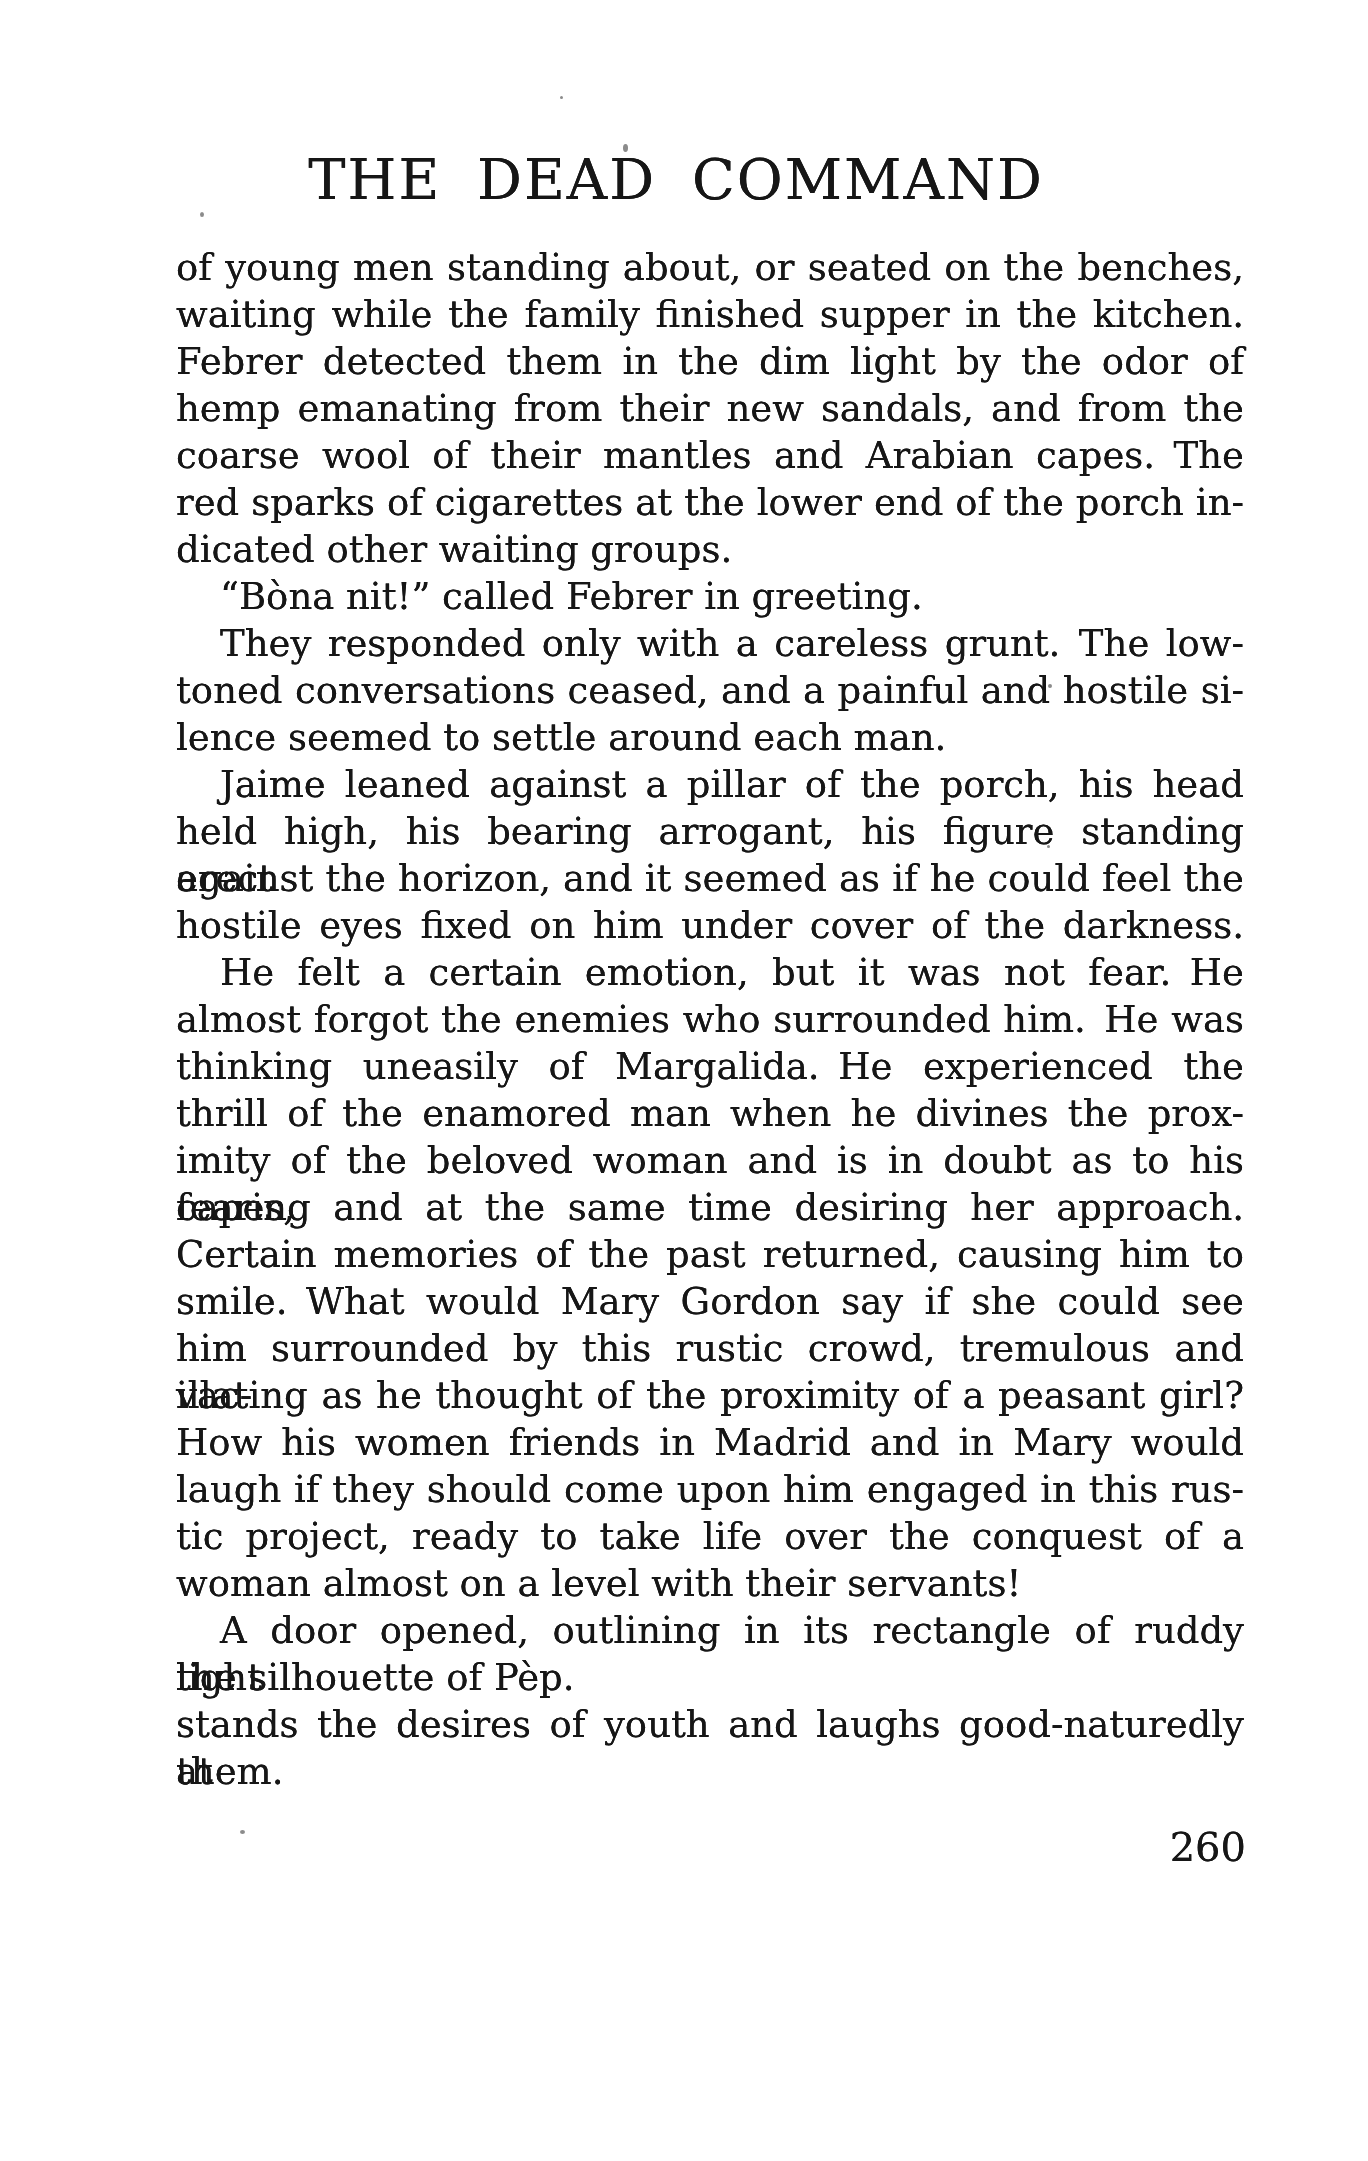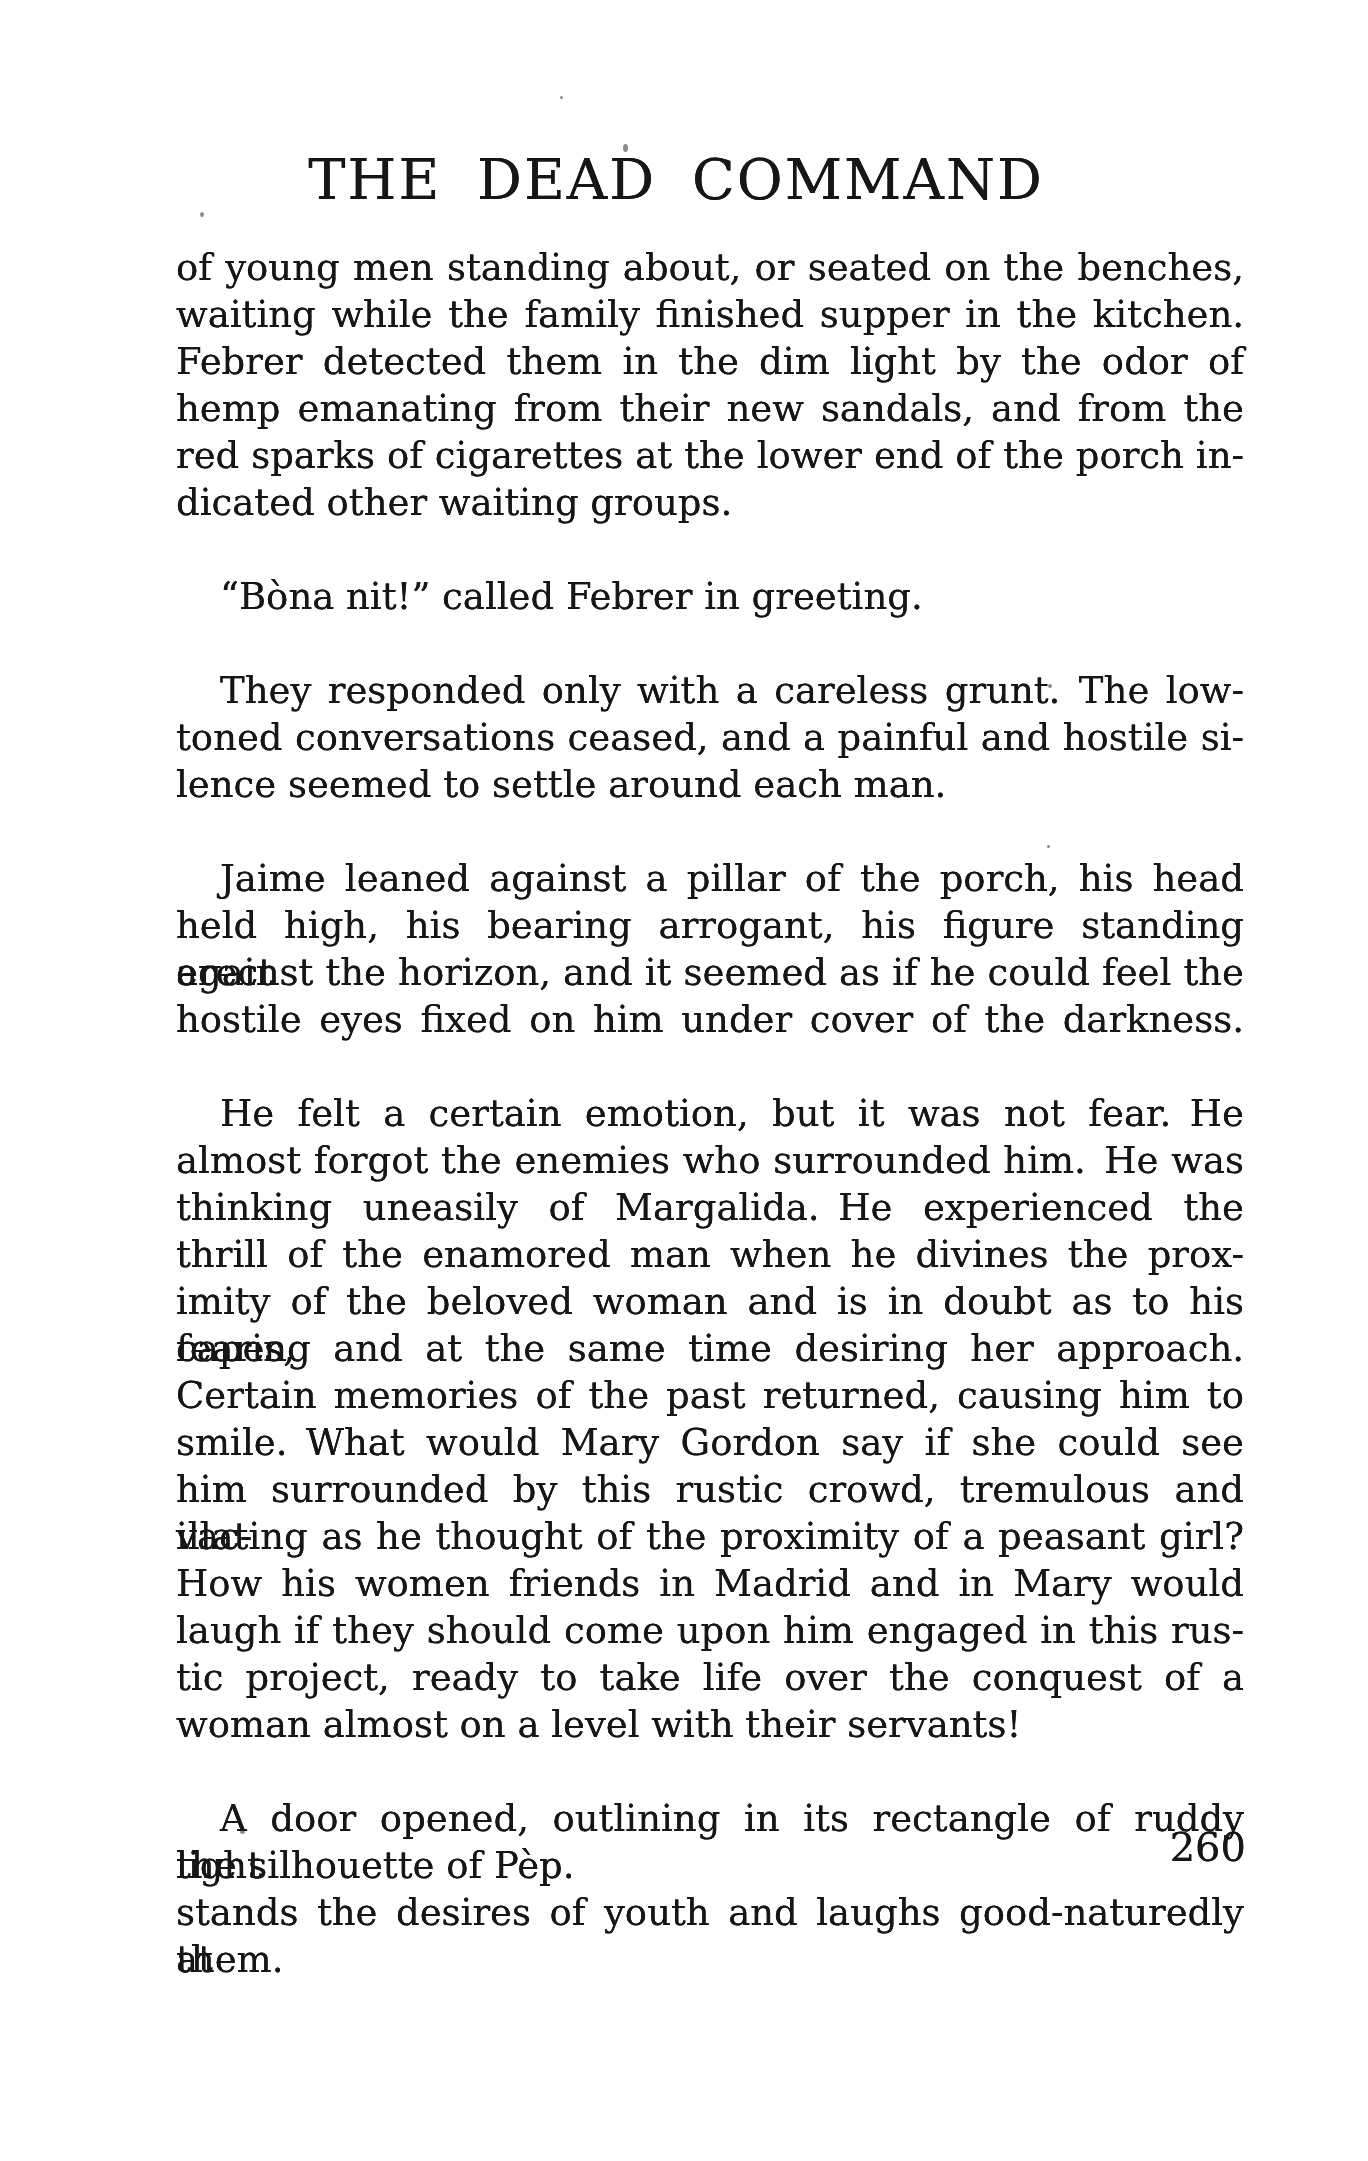--- a/index.html
+++ b/index.html
@@ -42,21 +42,20 @@
     height: 47px;
     text-align: justify;
     text-align-last: justify;
     overflow: visible;
   }
   .line.end {
     text-align-last: left;
   }
   .line.in {
     text-indent: 44px;
-    margin-top: 47px;
   }
   .page-number {
     position: absolute;
     top: 1824px;
     left: 178px;
     width: 1068px;
     text-align: right;
     font-size: 40px;
     line-height: 47px;
     text-shadow: 0 0 0.4px currentColor;
@@ -73,20 +72,21 @@
 
 <div class="page">
 
   <div class="running-head">THE DEAD COMMAND</div>
 
   <div class="text-block">
     <div class="line">of young men standing about, or seated on the benches,</div>
     <div class="line">waiting while the family finished supper in the kitchen.</div>
     <div class="line">Febrer detected them in the dim light by the odor of</div>
     <div class="line">hemp emanating from their new sandals, and from the</div>
+    <div class="line">coarse wool of their mantles and Arabian capes. The</div>
     <div class="line">red sparks of cigarettes at the lower end of the porch in-</div>
     <div class="line end">dicated other waiting groups.</div>
     <div class="line in end">“Bòna nit!” called Febrer in greeting.</div>
     <div class="line in">They responded only with a careless grunt. The low-</div>
     <div class="line">toned conversations ceased, and a painful and hostile si-</div>
     <div class="line end">lence seemed to settle around each man.</div>
     <div class="line in">Jaime leaned against a pillar of the porch, his head</div>
     <div class="line">held high, his bearing arrogant, his figure standing erect</div>
     <div class="line">against the horizon, and it seemed as if he could feel the</div>
     <div class="line">hostile eyes fixed on him under cover of the darkness.</div>

